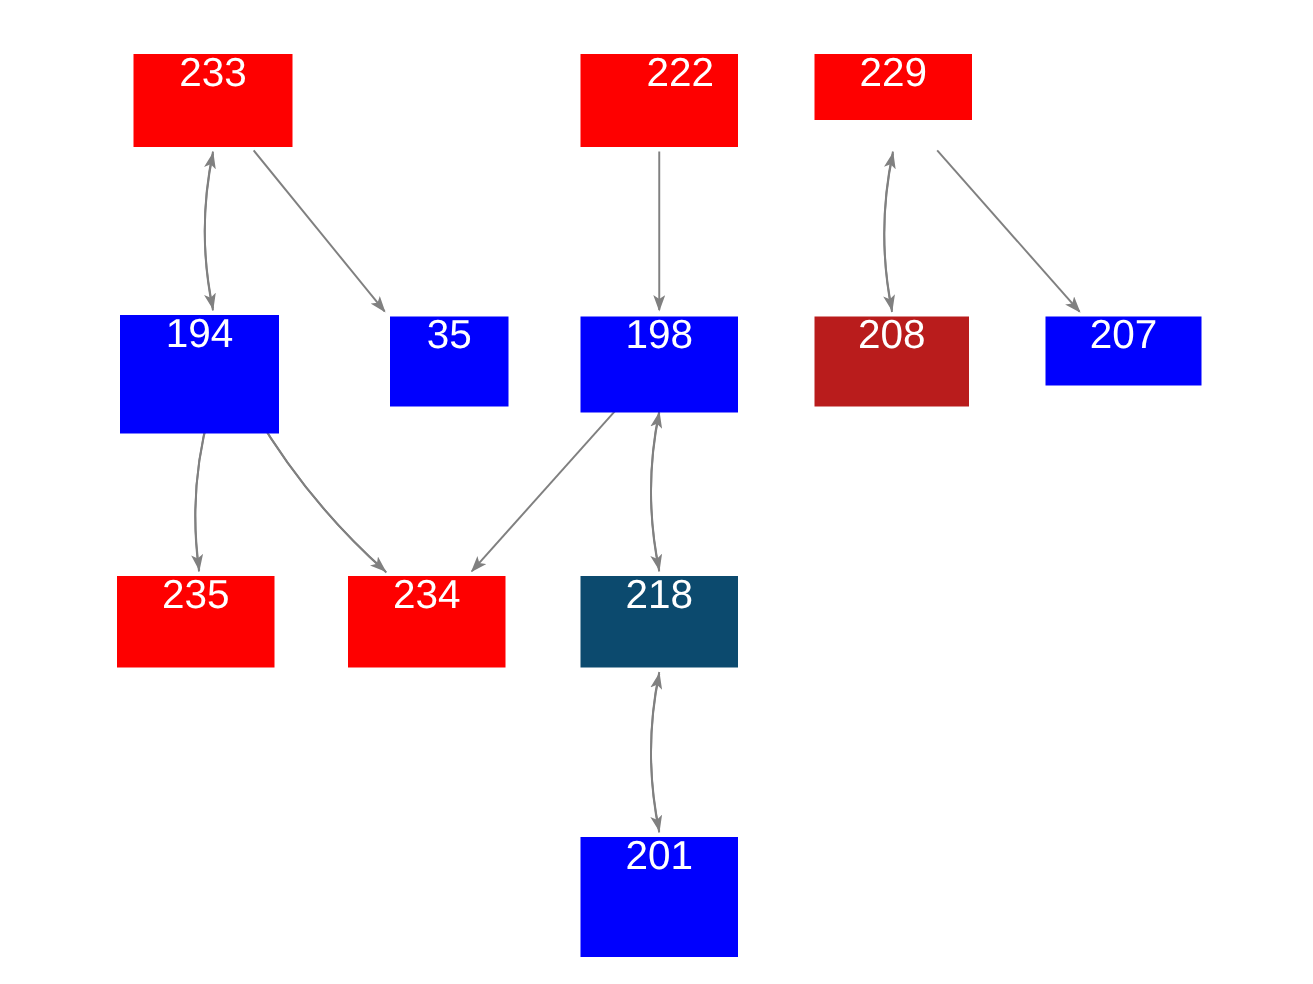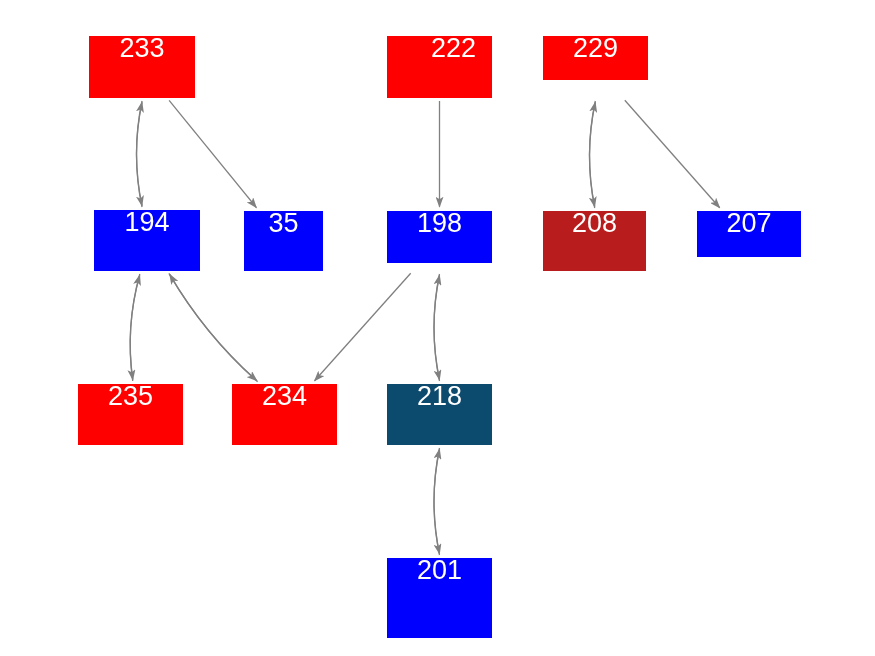--- a/index.html
+++ b/index.html
@@ -84,27 +84,27 @@
   <div id="node-layer">
       <div class="graph-node" style="left: 89px; top: 36px; width: 106px; height: 62px; background: rgb(254, 0, 0);">
         <span class="node-label">233</span>
       </div>
       <div class="graph-node" style="left: 387px; top: 36px; width: 105px; height: 62px; background: rgb(254, 0, 0); padding-left: 28px;">
         <span class="node-label">222</span>
       </div>
       <div class="graph-node" style="left: 543px; top: 36px; width: 105px; height: 44px; background: rgb(254, 0, 0);">
         <span class="node-label">229</span>
       </div>
-      <div class="graph-node" style="left: 94px; top: 210px; width: 106px; height: 61px; background: rgb(0, 0, 254);">
+      <div class="graph-node" style="left: 80px; top: 210px; width: 106px; height: 79px; background: rgb(0, 0, 254);">
         <span class="node-label">194</span>
       </div>
-      <div class="graph-node" style="left: 244px; top: 211px; width: 79px; height: 60px; background: rgb(0, 0, 254);">
+      <div class="graph-node" style="left: 260px; top: 211px; width: 79px; height: 60px; background: rgb(0, 0, 254);">
         <span class="node-label">35</span>
       </div>
-      <div class="graph-node" style="left: 387px; top: 211px; width: 105px; height: 52px; background: rgb(0, 0, 254);">
+      <div class="graph-node" style="left: 387px; top: 211px; width: 105px; height: 64px; background: rgb(0, 0, 254);">
         <span class="node-label">198</span>
       </div>
       <div class="graph-node" style="left: 543px; top: 211px; width: 103px; height: 60px; background: #b91c1c;">
         <span class="node-label">208</span>
       </div>
       <div class="graph-node" style="left: 697px; top: 211px; width: 104px; height: 46px; background: rgb(0, 0, 254);">
         <span class="node-label">207</span>
       </div>
       <div class="graph-node" style="left: 78px; top: 384px; width: 105px; height: 61px; background: rgb(254, 0, 0);">
         <span class="node-label">235</span>

